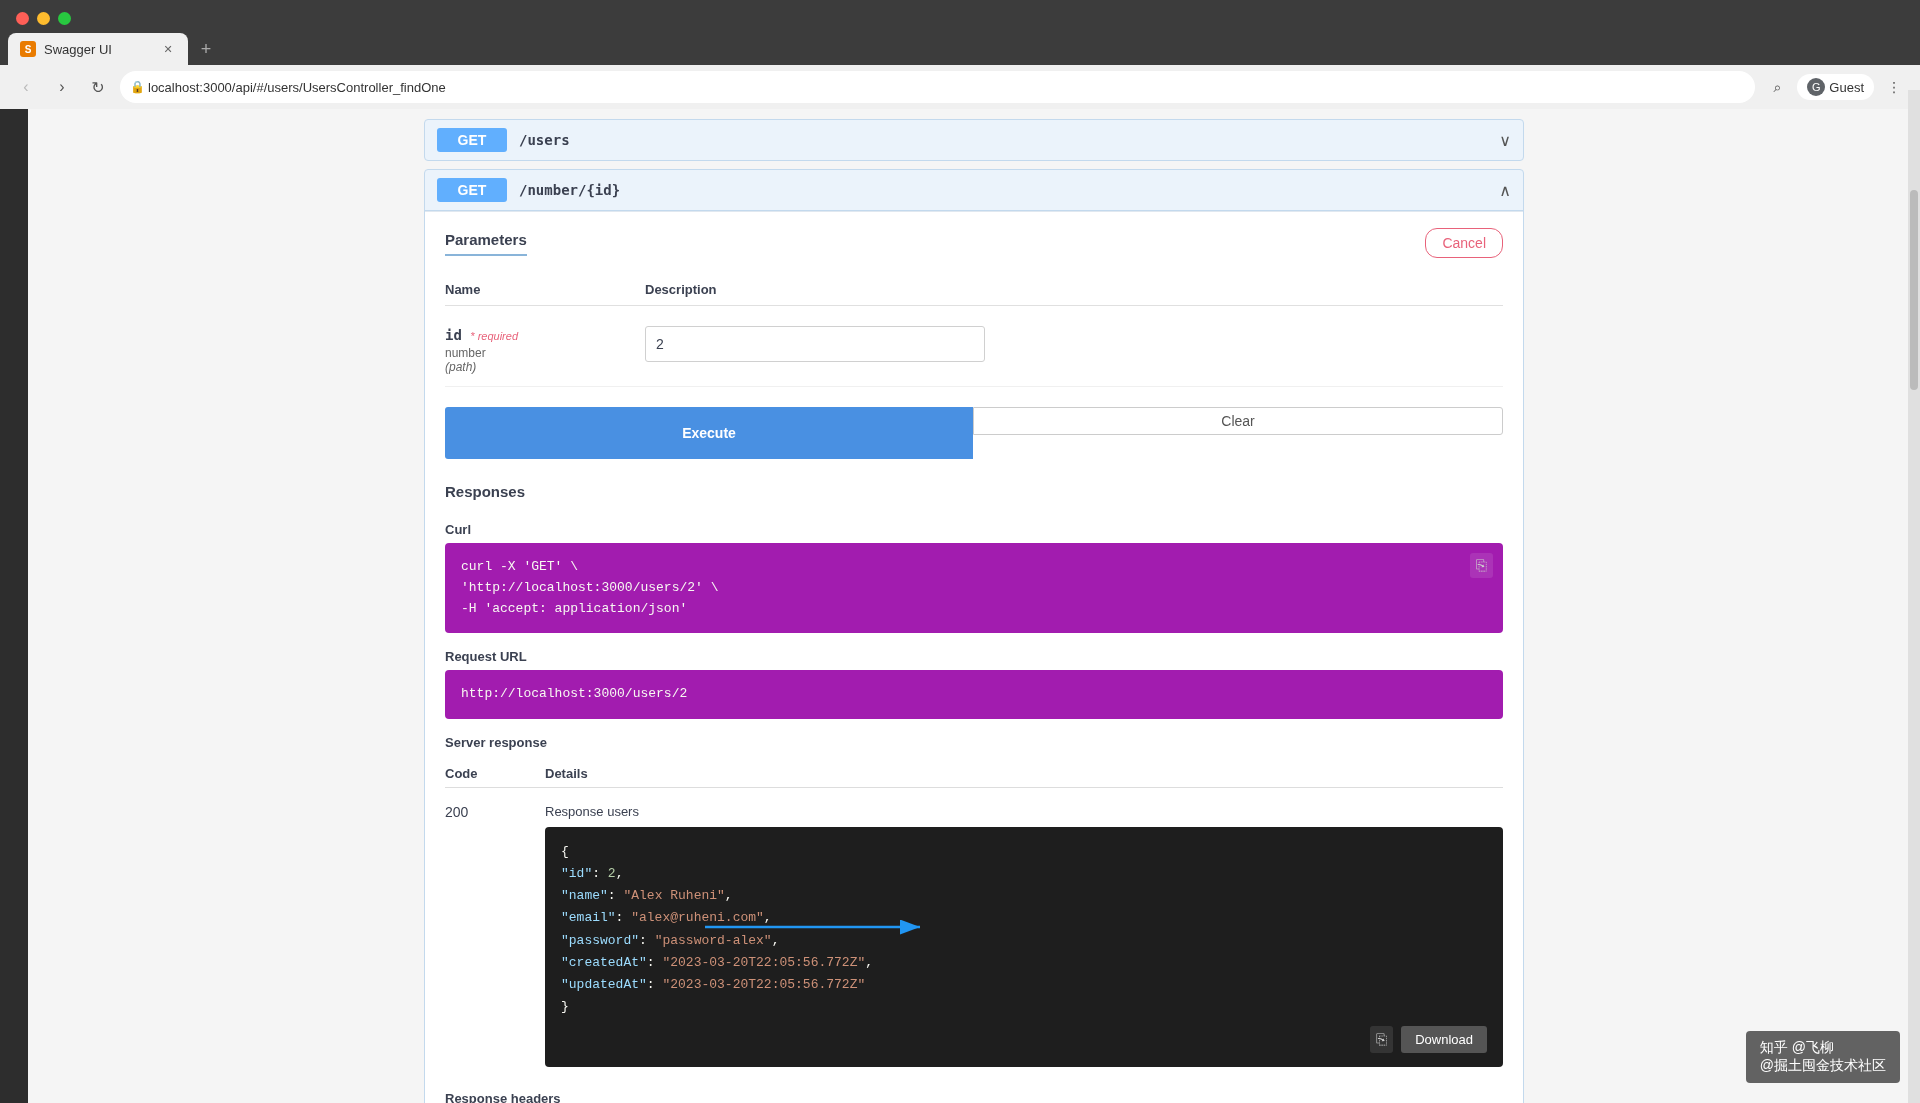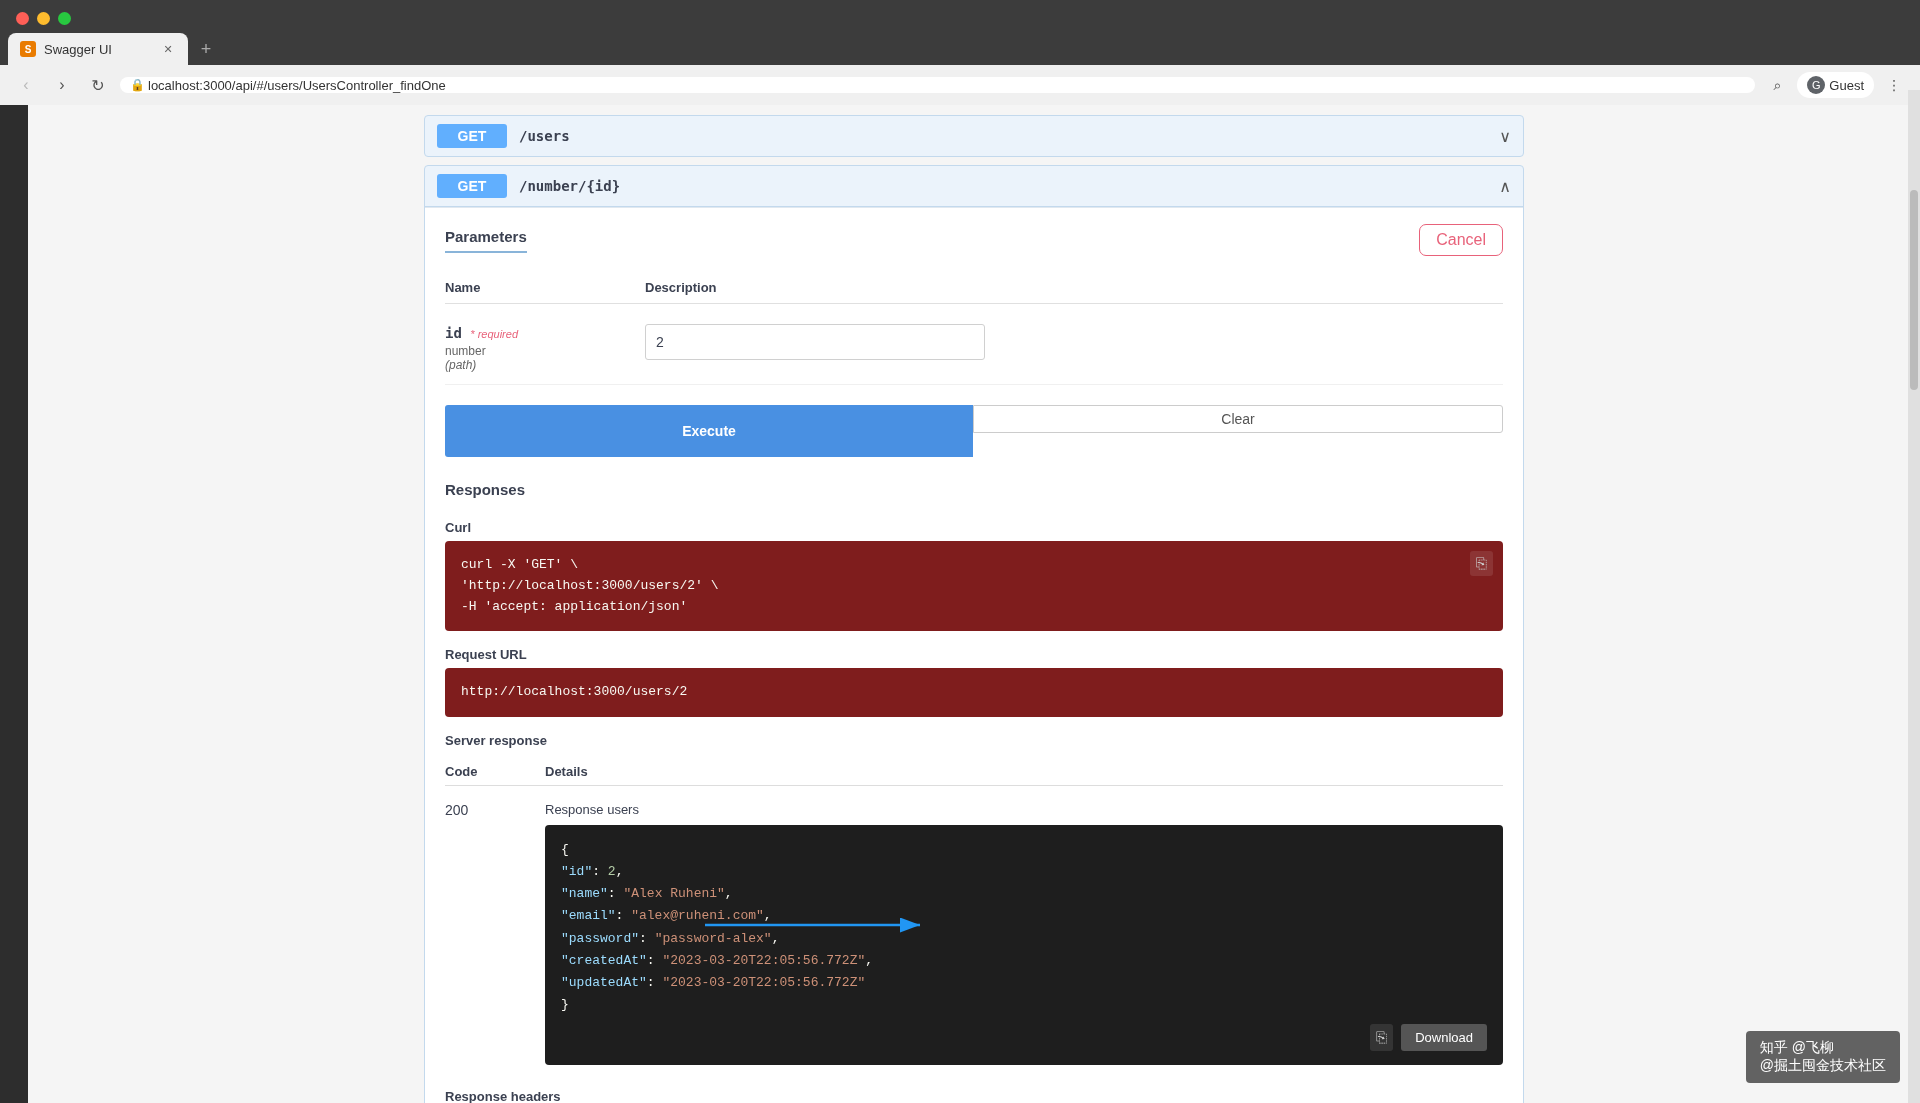--- a/index.html
+++ b/index.html
@@ -117,21 +117,21 @@
     }
     .lock-icon {
       position: absolute;
       left: 10px;
       color: #555;
       font-size: 12px;
       z-index: 1;
     }
     .address-input {
       width: 100%;
-      height: 16px;
+      height: 32px;
       border-radius: 16px;
       border: none;
       background: white;
       padding: 0 12px 0 28px;
       font-size: 13px;
       color: #333;
       outline: none;
     }
     .browser-actions {
       display: flex;
@@ -255,22 +255,22 @@
       font-weight: 600;
       color: #3b4151;
       padding-bottom: 6px;
       border-bottom: 2px solid #89b4d9;
     }
     .cancel-btn {
       padding: 6px 16px;
       border: 1px solid #e8627a;
       color: #e8627a;
       background: white;
-      border-radius: 7px;
-      font-size: 16px;
+      border-radius: 12px;
+      font-size: 14px;
       cursor: pointer;
     }
 
     .params-table {
       width: 100%;
       margin-bottom: 20px;
     }
     .params-table-header {
       display: grid;
       grid-template-columns: 200px 1fr;
@@ -377,21 +377,21 @@
     .code-block {
       background: #1e1e1e;
       border-radius: 4px;
       padding: 14px 16px;
       font-family: 'Courier New', monospace;
       font-size: 13px;
       color: #f8f8f2;
       position: relative;
       line-height: 1.6;
     }
-    .code-block.dark { background: #7f1d1d; }
+    .code-block.dark { background: #a21caf; }
     .copy-icon-btn {
       position: absolute;
       top: 10px;
       right: 10px;
       background: rgba(255,255,255,0.1);
       border: none;
       border-radius: 3px;
       padding: 4px 6px;
       cursor: pointer;
       color: #ccc;

